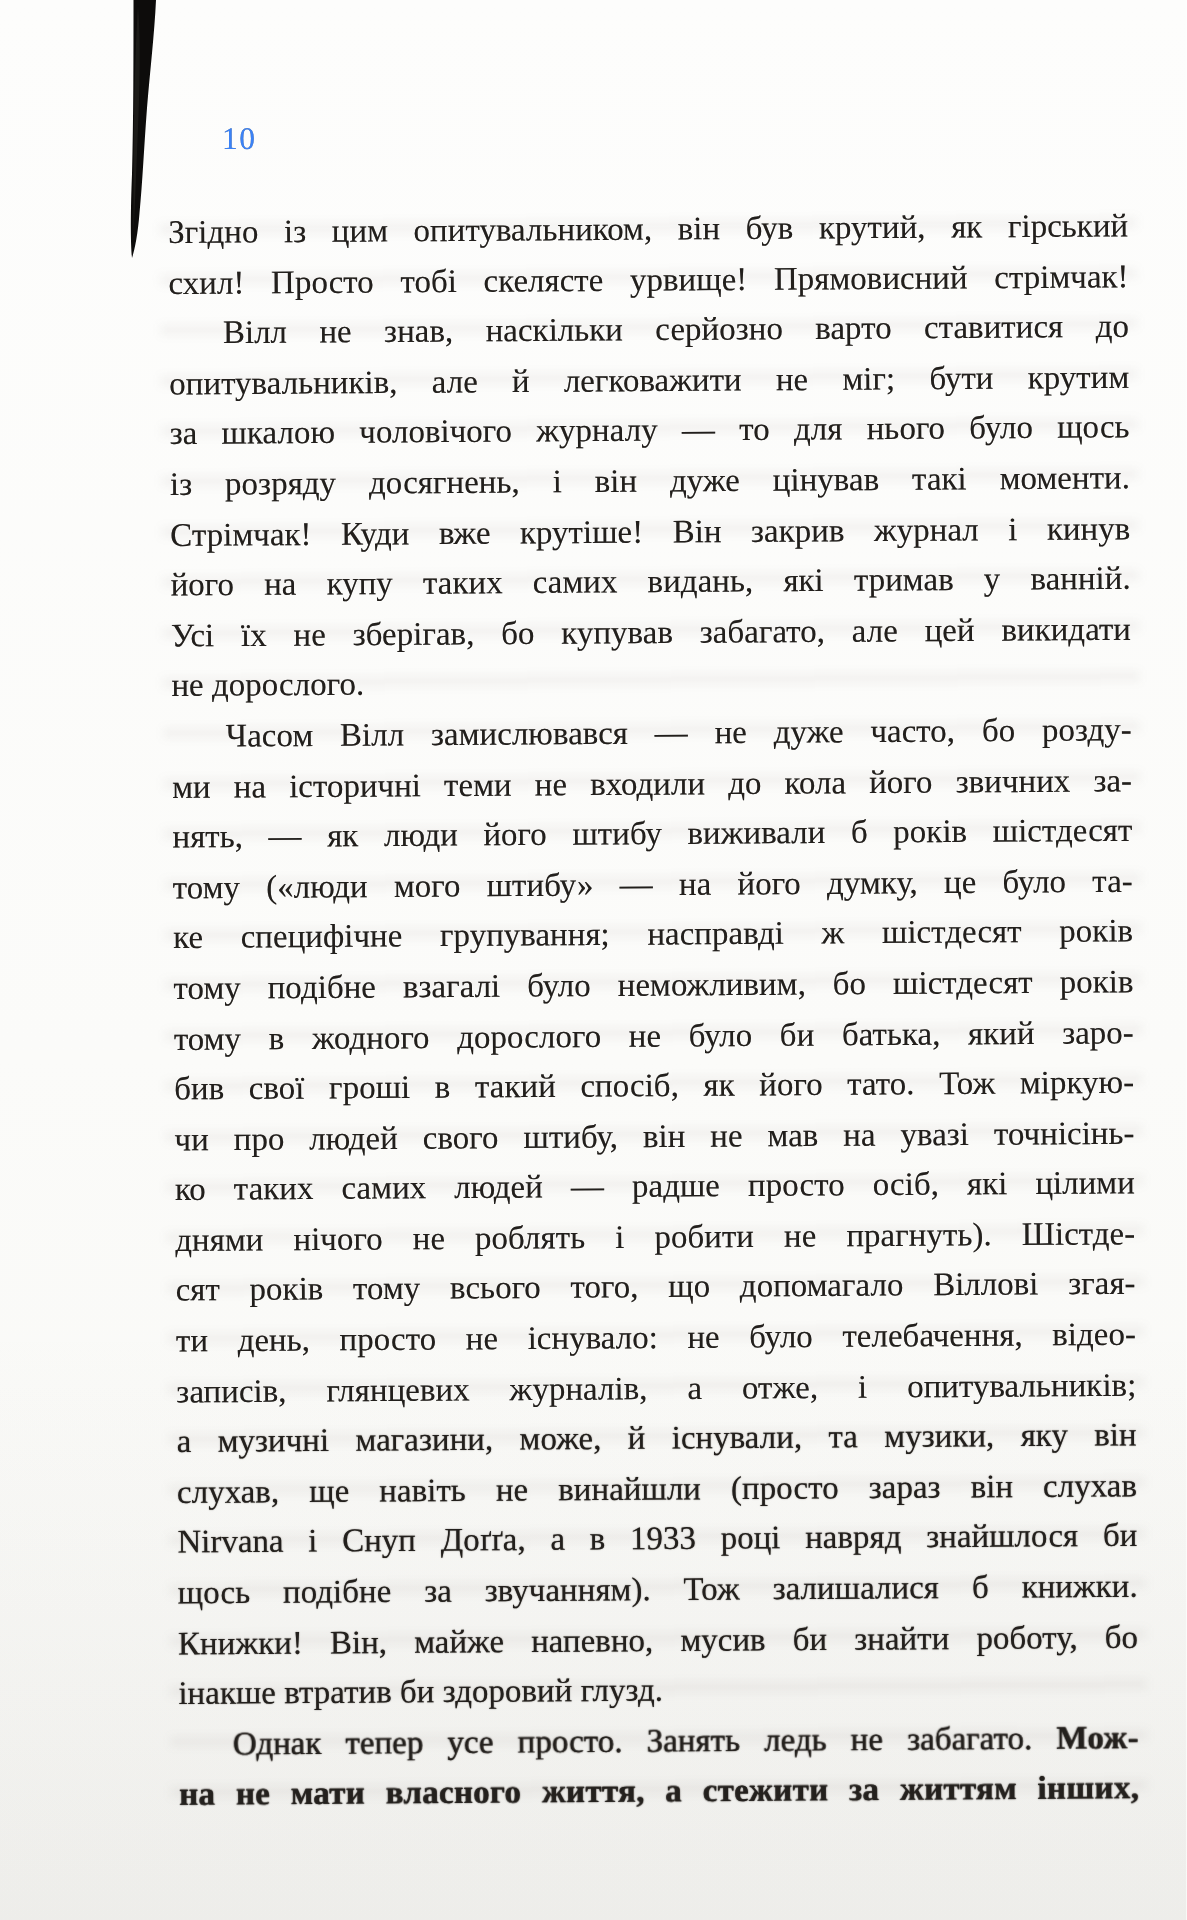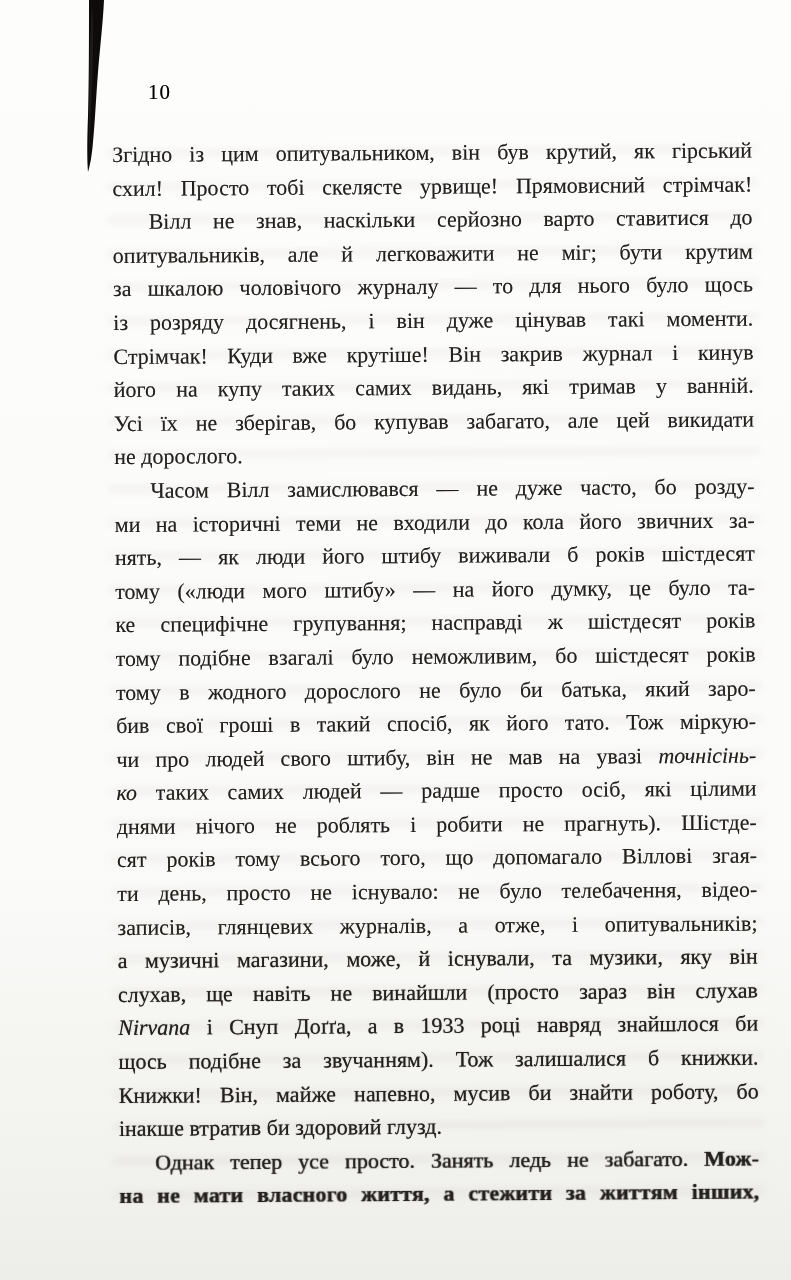--- a/index.html
+++ b/index.html
@@ -9,21 +9,21 @@
     font-family:"Liberation Serif", serif;
   }
   .photo{position:relative;width:791px;height:1280px;}
   .photo::after{
     content:"";position:absolute;left:0;right:0;bottom:0;height:400px;pointer-events:none;
     background:linear-gradient(180deg,rgba(70,64,58,0) 0%,rgba(70,64,58,0.035) 65%,rgba(70,64,58,0.06) 100%);
   }
   .ink{position:absolute;left:84px;top:0;width:28px;height:175px;filter:blur(0.4px);}
   .pagenum{
     position:absolute;left:148px;top:80px;
-    font-size:21px;color:#000000;letter-spacing:1px;
+    font-size:21px;color:#3b82f6;letter-spacing:1px;
     text-shadow:0 0 0.4px rgba(0,0,0,0.5);
   }
   .text{
     position:absolute;left:112px;top:138px;width:640px;
     font-size:22px;color:#221f1c;
     transform:rotate(-0.4deg);transform-origin:top left;
     text-shadow:0 0 0.35px rgba(20,18,16,0.45);
   }
   .text::before{
     content:"";position:absolute;inset:-8px -6px;z-index:-1;
@@ -32,21 +32,21 @@
       rgba(95,88,80,0.05) 19px,rgba(95,88,80,0.05) 27px,
       transparent 27px,transparent 33.6px);
     filter:blur(3px);
   }
   .line{
     height:33.6px;line-height:33.6px;overflow:hidden;
     text-align:justify;text-align-last:justify;
   }
   .line.last{text-align-last:left;}
   .line.ind{text-indent:36px;}
-  .it{font-style:italic;}
+  .it{}
   .bd{font-weight:bold;letter-spacing:0.2px;}
   .sm1{text-shadow:0 0 0.8px rgba(42,36,30,0.8);}
   .sm2{text-shadow:0 0 1px rgba(35,30,25,0.9),0.3px 0 0.2px rgba(35,30,25,0.7);filter:blur(0.15px);}
 </style>
 </head>
 <body>
 
 <div class="photo">
 
   <svg class="ink" viewBox="0 0 28 175" xmlns="http://www.w3.org/2000/svg">

